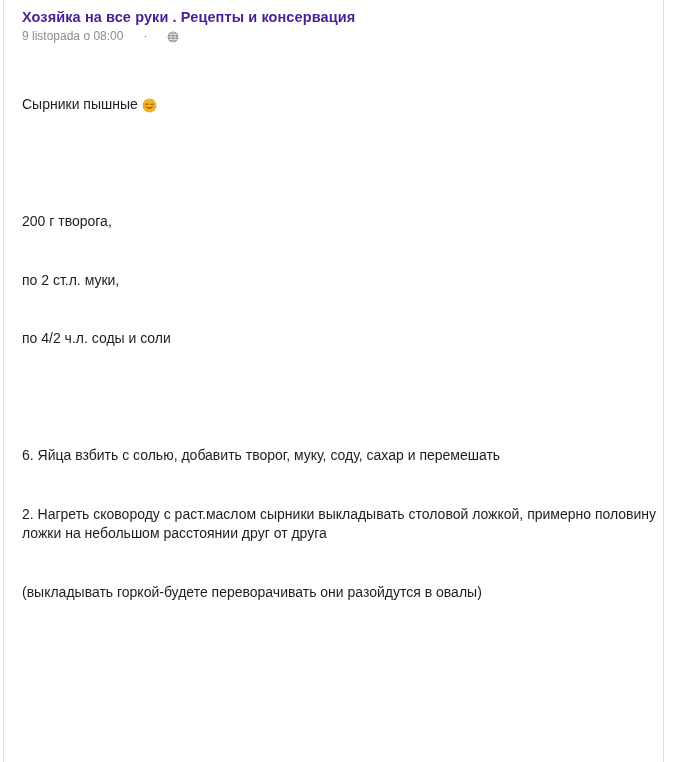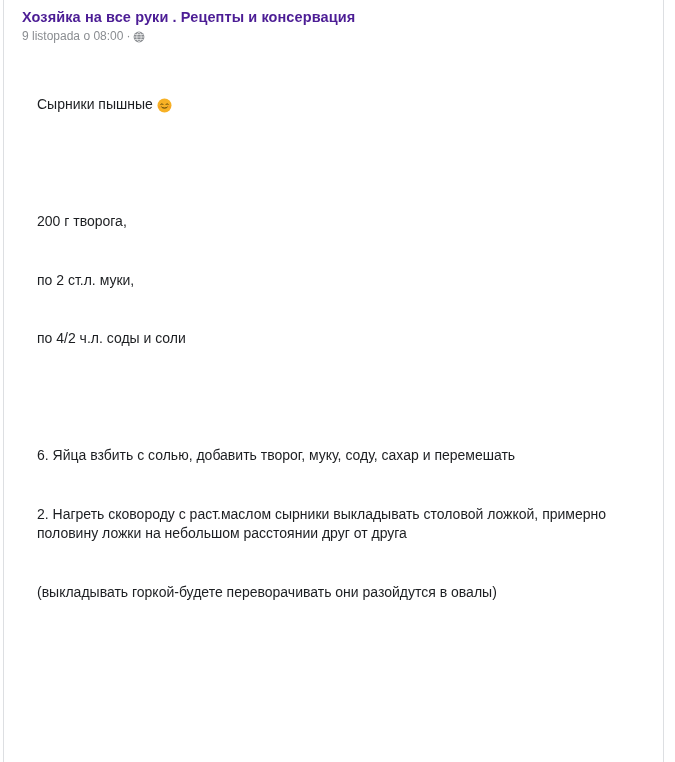--- a/index.html
+++ b/index.html
@@ -42,21 +42,21 @@
     font-weight: bold;
     color: #4c1d95;
     line-height: 19px;
     letter-spacing: 0.1px;
     margin: 0 0 1px 0;
   }
 
   .post-meta {
     display: flex;
     align-items: center;
-    gap: 3px;
+    gap: 20px;
     font-size: 12px;
     color: #8a8d91;
     line-height: 16px;
     margin-bottom: 12px;
   }
   .meta-sep { color: #8a8d91; }
 
   .globe-icon {
     display: inline-block;
     width: 12px;
@@ -68,21 +68,20 @@
 
   .post-body {
     font-size: 14px;
     line-height: 19.5px;
     color: #1c1e21;
     white-space: pre-wrap;
     word-wrap: break-word;
   }
   .body-line {
     min-height: 19.5px;
-    margin-left: 15px;
   }
   .body-line.blank { height: 19.5px; }
 
   .emoji {
     font-size: 14.5px;
     line-height: 1;
     vertical-align: -1px;
   }
   .emoji svg { display: inline-block; vertical-align: -3px; }
 </style>

